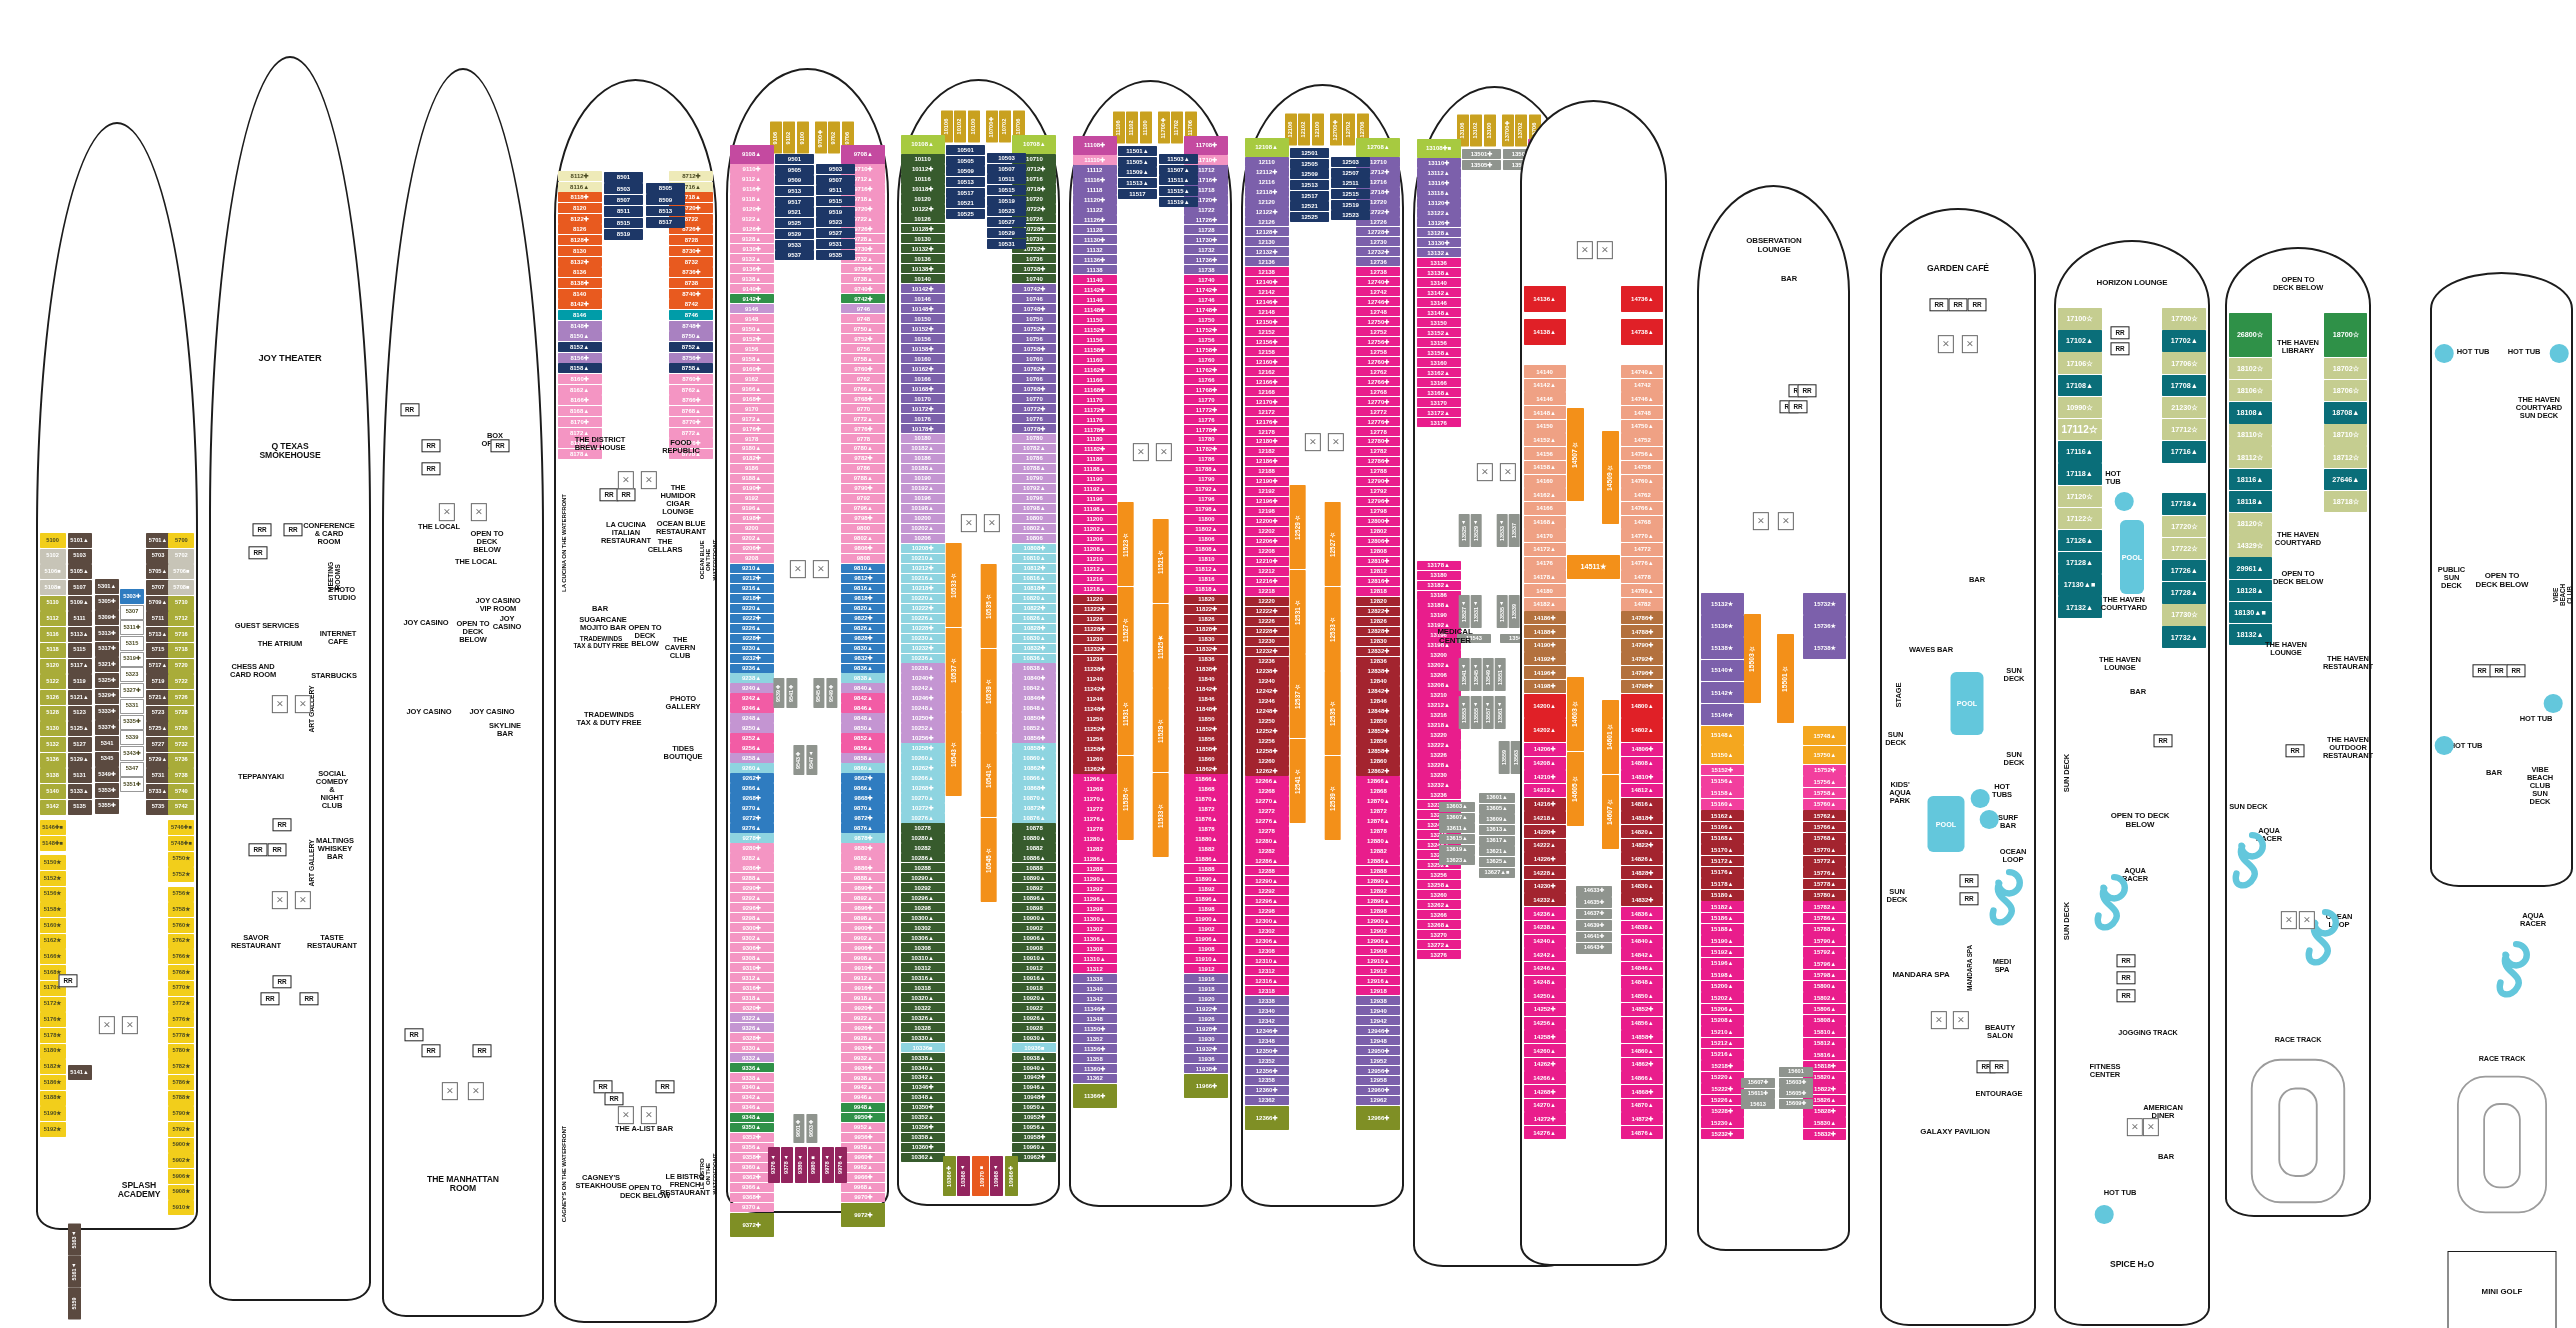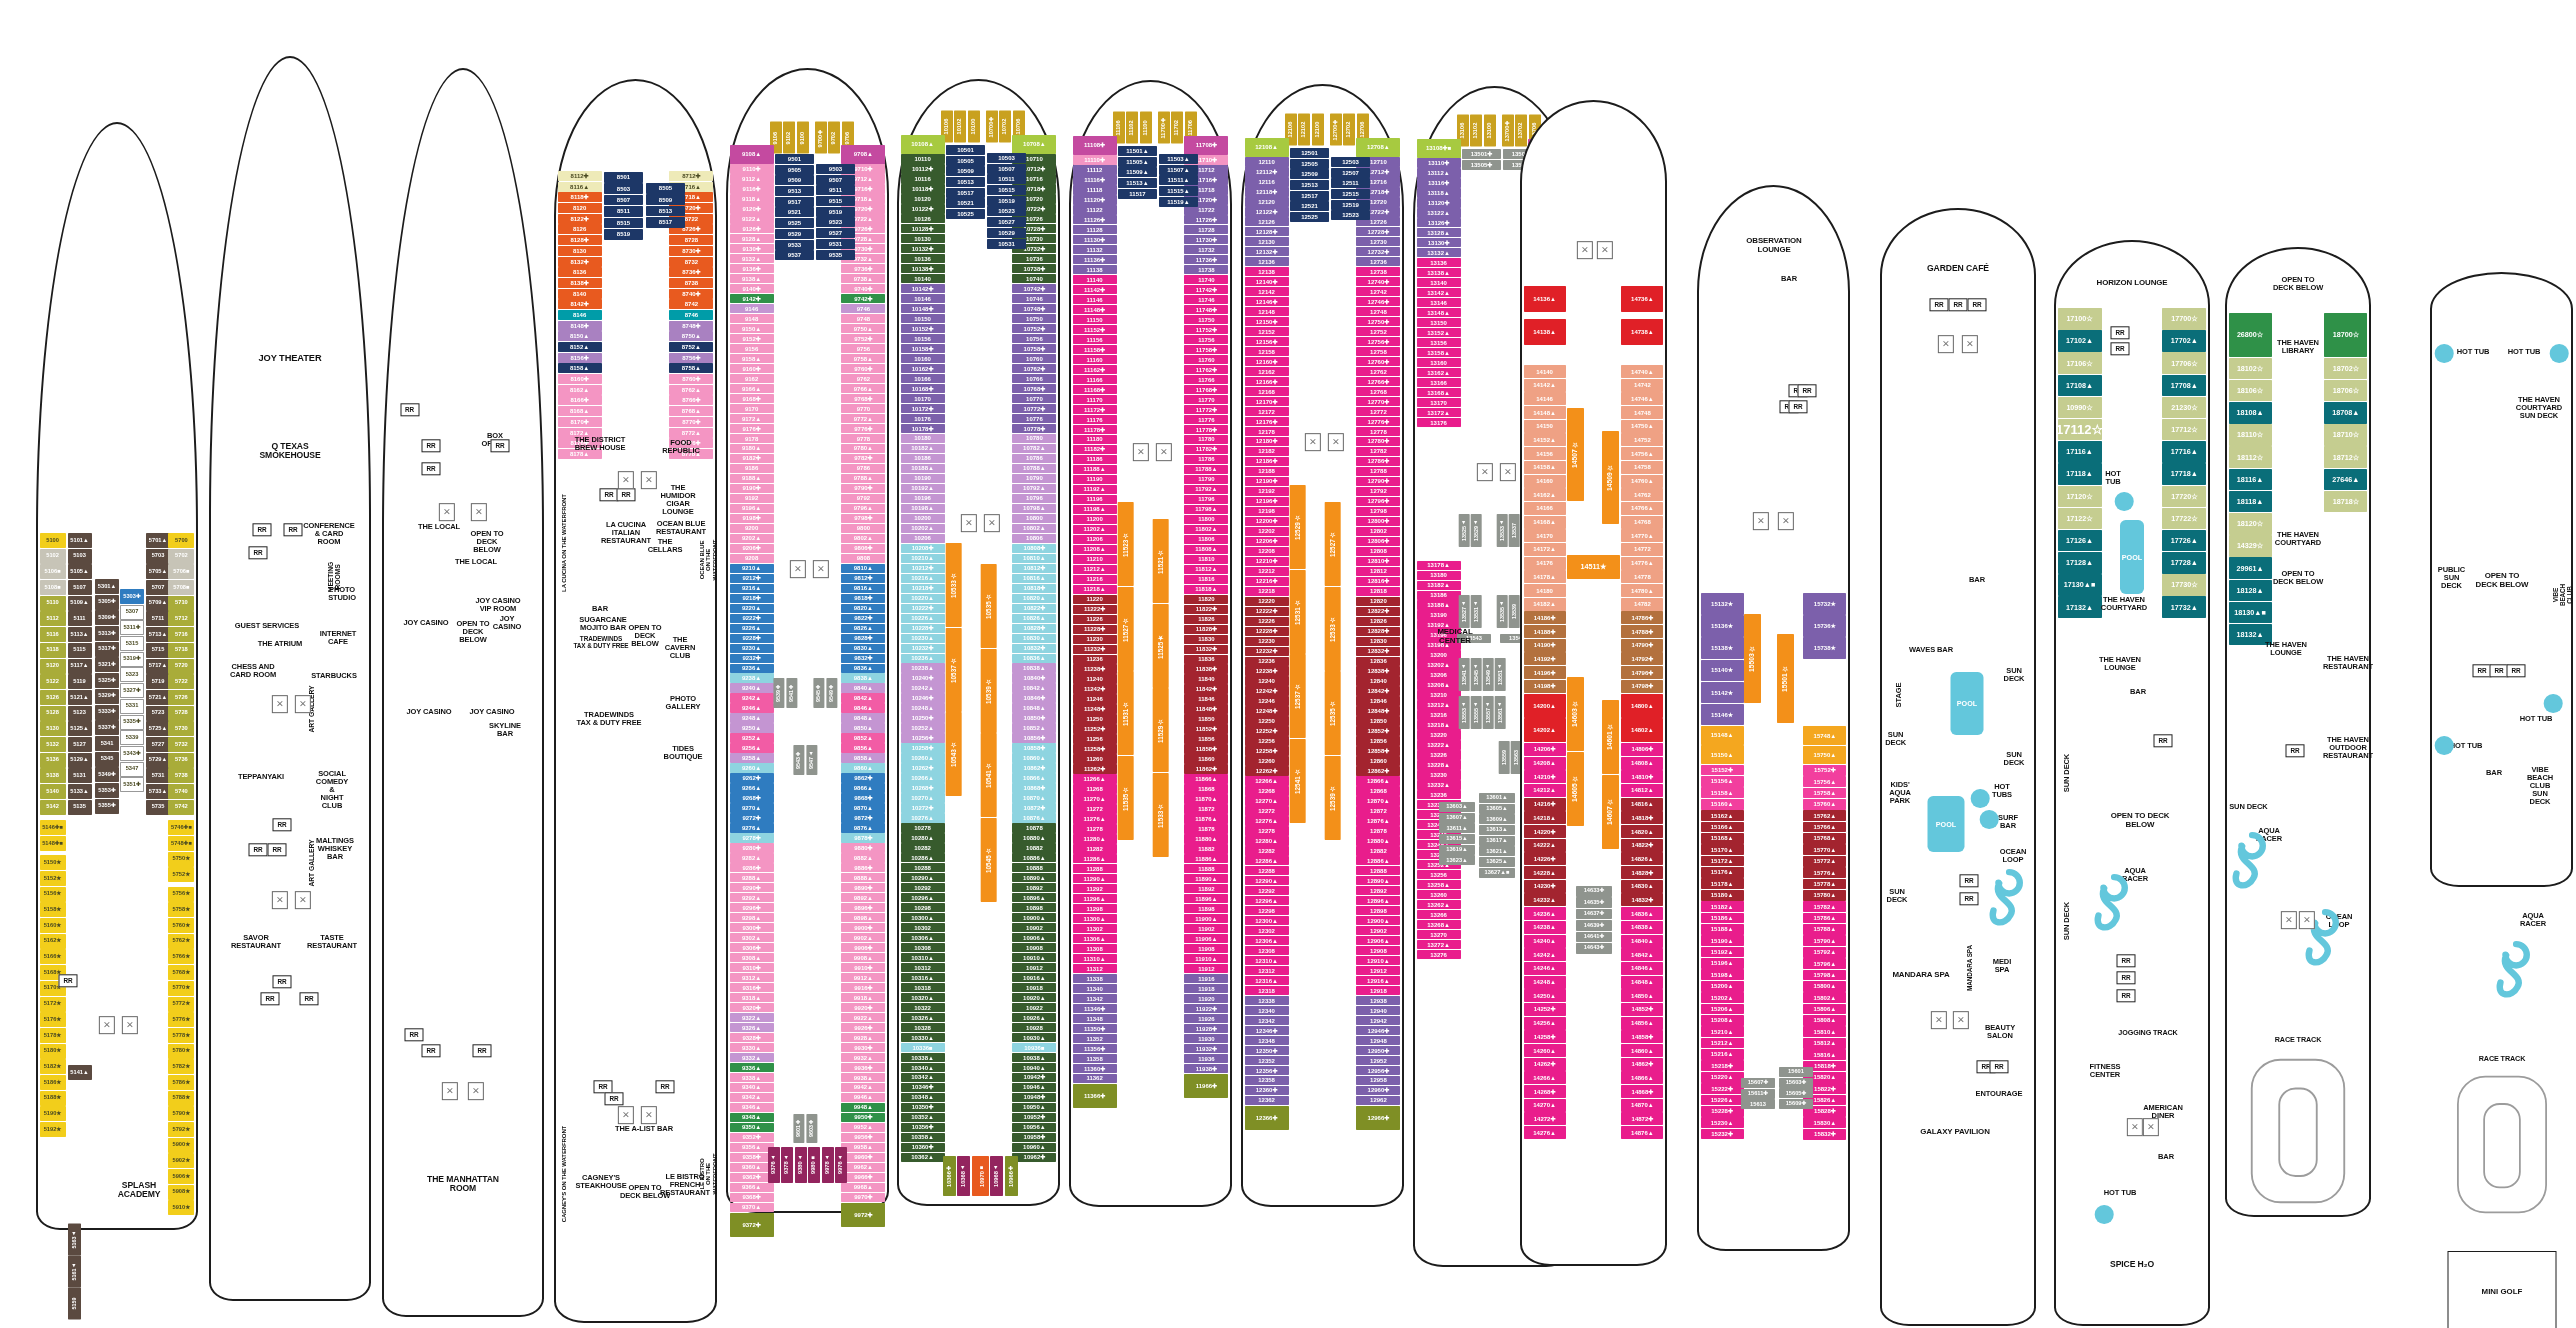--- a/index.html
+++ b/index.html
@@ -1980,39 +1980,39 @@
       <div class="elev" style="left: 81px; top: 812px; position: absolute;">✕</div>
     </div>
     <div class="col" style="left: 2054px; top: 240px; width: 156px; height: 1085px;">
       <div class="hull s-s" style="height: 1086px;"></div>
       <div class="band" style="left: 3.6px; top: 68px; width: 44px;">
         <div class="c" style="background: rgb(197, 205, 144); font-size: 7.2px; width: 100%; height: 21.5px; flex: 0 0 auto;">17100☆</div>
         <div class="c" style="background: rgb(10, 110, 121); font-size: 7.2px; width: 100%; height: 21.5px; flex: 0 0 auto;">17102▲</div>
         <div class="c" style="background: rgb(197, 205, 144); font-size: 7.2px; width: 100%; height: 21.5px; flex: 0 0 auto;">17106☆</div>
         <div class="c" style="background: rgb(10, 110, 121); font-size: 7.2px; width: 100%; height: 21.5px; flex: 0 0 auto;">17108▲</div>
         <div class="c" style="background: rgb(197, 205, 144); font-size: 7.2px; width: 100%; height: 21.5px; flex: 0 0 auto;">10990☆</div>
-        <div class="c" style="background: rgb(197, 205, 144); font-size: 13px; width: 100%; height: 21.5px; flex: 0 0 auto;">17112☆</div>
+        <div class="c" style="background: rgb(197, 205, 144); font-size: 10px; width: 100%; height: 21.5px; flex: 0 0 auto;">17112☆</div>
         <div class="c" style="background: rgb(10, 110, 121); font-size: 7.2px; width: 100%; height: 21.5px; flex: 0 0 auto;">17116▲</div>
         <div class="c" style="background: rgb(10, 110, 121); font-size: 7.2px; width: 100%; height: 21.5px; flex: 0 0 auto;">17118▲</div>
         <div class="c" style="background: rgb(197, 205, 144); font-size: 7.2px; width: 100%; height: 21.5px; flex: 0 0 auto;">17120☆</div>
         <div class="c" style="background: rgb(197, 205, 144); font-size: 7.2px; width: 100%; height: 21.5px; flex: 0 0 auto;">17122☆</div>
         <div class="c" style="background: rgb(10, 110, 121); font-size: 7.2px; width: 100%; height: 21.5px; flex: 0 0 auto;">17126▲</div>
         <div class="c" style="background: rgb(10, 110, 121); font-size: 7.2px; width: 100%; height: 21.5px; flex: 0 0 auto;">17128▲</div>
         <div class="c" style="background: rgb(10, 110, 121); font-size: 7.2px; width: 100%; height: 21.5px; flex: 0 0 auto;">17130▲■</div>
         <div class="c" style="background: rgb(10, 110, 121); font-size: 7.2px; width: 100%; height: 21.5px; flex: 0 0 auto;">17132▲</div>
       </div>
       <div class="band" style="right: 3.6px; top: 68px; width: 44px;">
         <div class="c" style="background: rgb(197, 205, 144); font-size: 7.2px; width: 100%; height: 21.5px; flex: 0 0 auto;">17700☆</div>
         <div class="c" style="background: rgb(10, 110, 121); font-size: 7.2px; width: 100%; height: 21.5px; flex: 0 0 auto;">17702▲</div>
         <div class="c" style="background: rgb(197, 205, 144); font-size: 7.2px; width: 100%; height: 21.5px; flex: 0 0 auto;">17706☆</div>
         <div class="c" style="background: rgb(10, 110, 121); font-size: 7.2px; width: 100%; height: 21.5px; flex: 0 0 auto;">17708▲</div>
         <div class="c" style="background: rgb(197, 205, 144); font-size: 7.2px; width: 100%; height: 21.5px; flex: 0 0 auto;">21230☆</div>
         <div class="c" style="background: rgb(197, 205, 144); font-size: 7.2px; width: 100%; height: 21.5px; flex: 0 0 auto;">17712☆</div>
         <div class="c" style="background: rgb(10, 110, 121); font-size: 7.2px; width: 100%; height: 21.5px; flex: 0 0 auto;">17716▲</div>
-        <div class="c" style="background: rgb(10, 110, 121); font-size: 7.2px; width: 100%; height: 21.5px; flex: 0 0 auto;">17718▲</div>
+        <div class="c" style="background: rgb(10, 110, 121); font-size: 7.2px; width: 100%; height: 21.5px; flex: 0 0 auto; margin-top: 30px;">17718▲</div>
         <div class="c" style="background: rgb(197, 205, 144); font-size: 7.2px; width: 100%; height: 21.5px; flex: 0 0 auto;">17720☆</div>
         <div class="c" style="background: rgb(197, 205, 144); font-size: 7.2px; width: 100%; height: 21.5px; flex: 0 0 auto;">17722☆</div>
         <div class="c" style="background: rgb(10, 110, 121); font-size: 7.2px; width: 100%; height: 21.5px; flex: 0 0 auto;">17726▲</div>
         <div class="c" style="background: rgb(10, 110, 121); font-size: 7.2px; width: 100%; height: 21.5px; flex: 0 0 auto;">17728▲</div>
         <div class="c" style="background: rgb(197, 205, 144); font-size: 7.2px; width: 100%; height: 21.5px; flex: 0 0 auto;">17730☆</div>
         <div class="c" style="background: rgb(10, 110, 121); font-size: 7.2px; width: 100%; height: 21.5px; flex: 0 0 auto;">17732▲</div>
       </div>
       <div class="ven" style="left: 78px; top: 43px; font-size: 7.9px;">HORIZON LOUNGE</div>
       <div class="ven" style="left: 59px; top: 238px; font-size: 7.5px;">HOT
 TUB</div>

